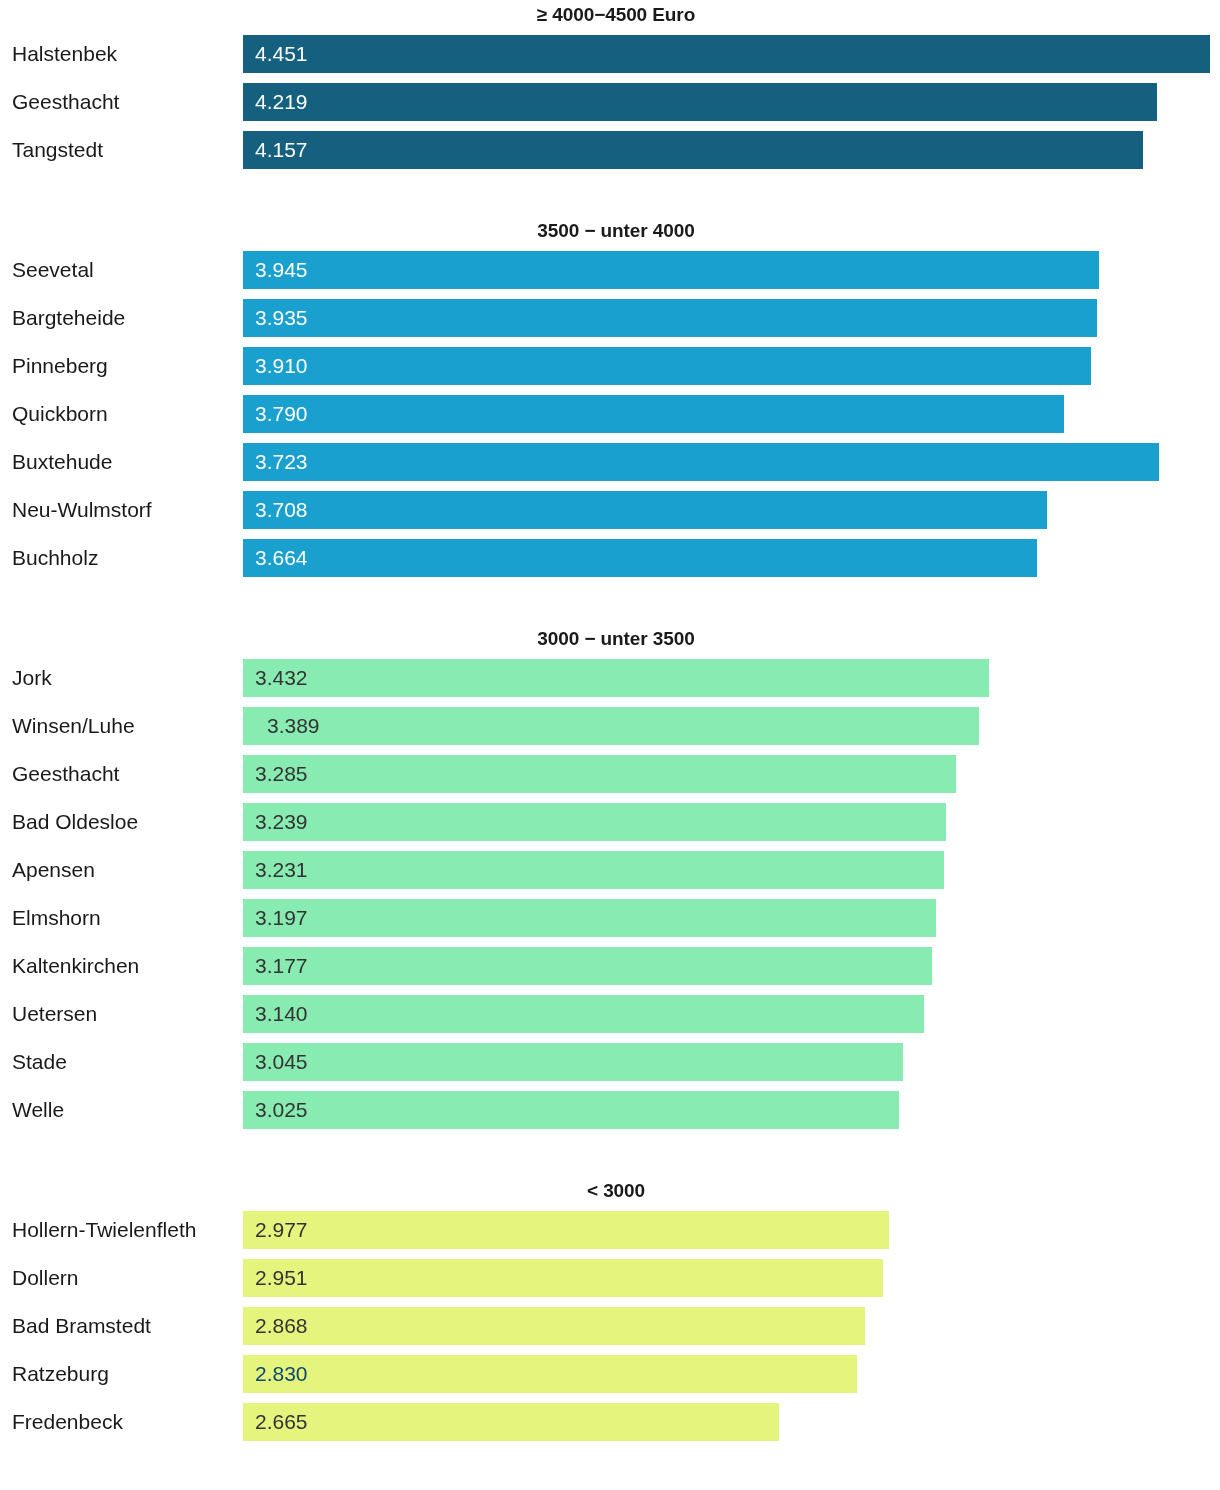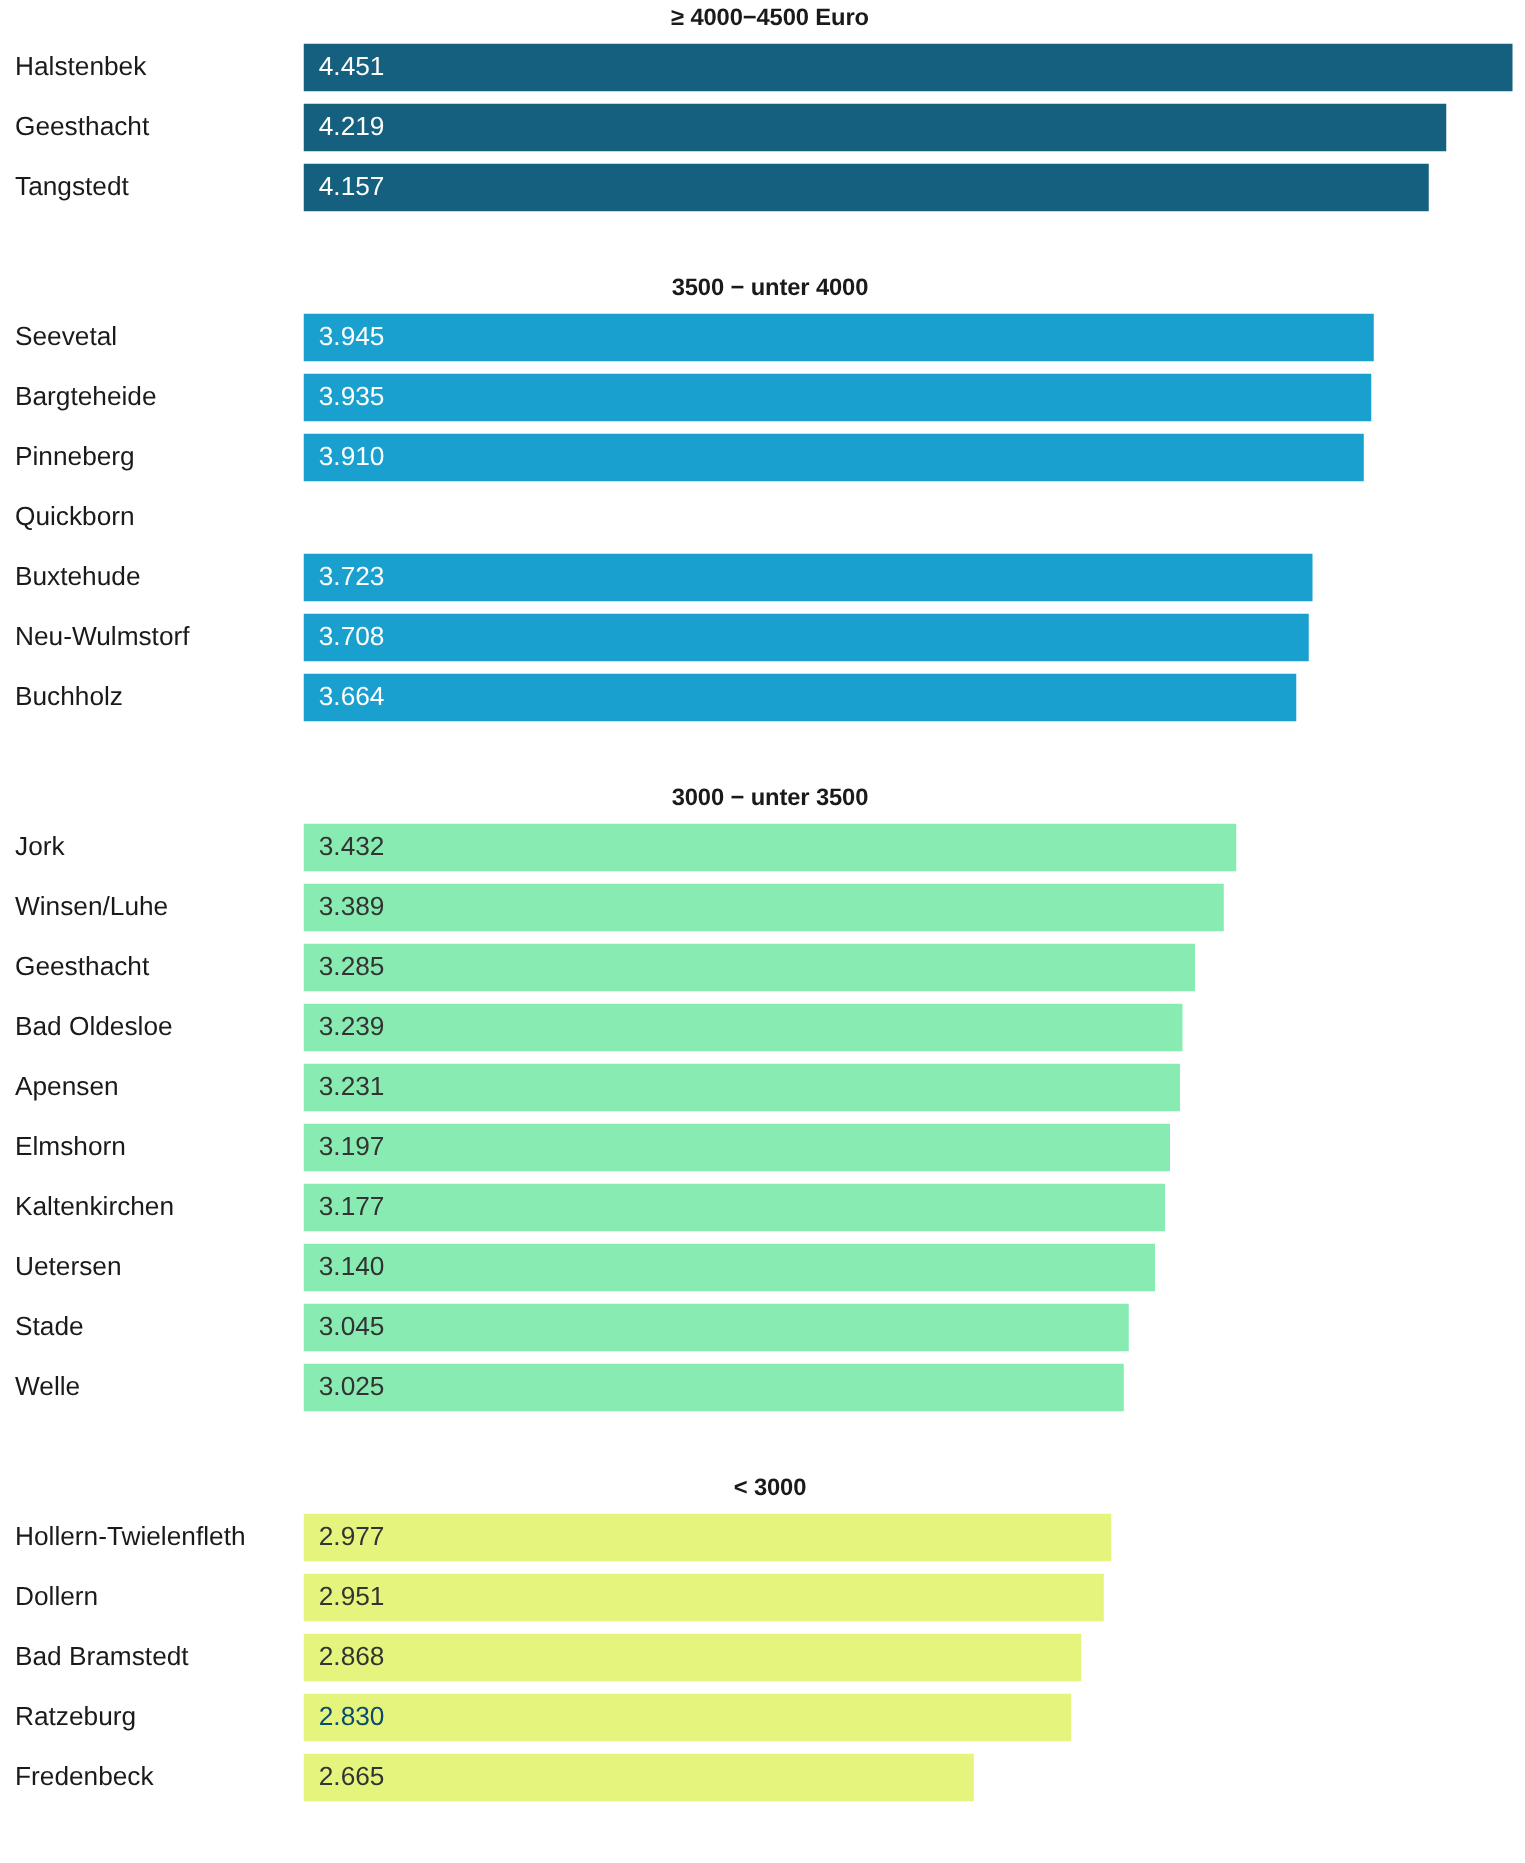--- a/index.html
+++ b/index.html
@@ -132,25 +132,30 @@
         <div class="row">
           <div class="row-label">Pinneberg</div>
           <div class="bar-track">
             <div class="bar" style="width: 848px; background: rgb(25, 160, 206);">
               <span class="bar-value" style="color: rgb(255, 255, 255);">3.910</span>
             </div>
           </div>
         </div>
         <div class="row">
           <div class="row-label">Quickborn</div>
+          <div class="bar-track">
+            <div class="bar" style="width: 821px; background: rgb(25, 160, 206);">
+              <span class="bar-value" style="color: rgb(255, 255, 255);">3.790</span>
+            </div>
+          </div>
         </div>
         <div class="row">
           <div class="row-label">Buxtehude</div>
           <div class="bar-track">
-            <div class="bar" style="width: 807px; background: rgb(25, 160, 206); text-align: right;">
+            <div class="bar" style="width: 916px; background: rgb(25, 160, 206); text-align: right;">
               <span class="bar-value" style="color: rgb(255, 255, 255);">3.723</span>
             </div>
           </div>
         </div>
         <div class="row">
           <div class="row-label">Neu-Wulmstorf</div>
           <div class="bar-track">
             <div class="bar" style="width: 804px; background: rgb(25, 160, 206); align-items: flex-end;">
               <span class="bar-value" style="color: rgb(255, 255, 255);">3.708</span>
             </div>
@@ -175,21 +180,21 @@
           <div class="bar-track">
             <div class="bar" style="width: 746px; background: rgb(135, 235, 178);">
               <span class="bar-value" style="color: rgb(51, 51, 51);">3.432</span>
             </div>
           </div>
         </div>
         <div class="row">
           <div class="row-label">Winsen/Luhe</div>
           <div class="bar-track">
             <div class="bar" style="width: 736px; background: rgb(135, 235, 178);">
-              <span class="bar-value" style="color: rgb(51, 51, 51);">3.389</span>
+              <span class="bar-value" style="color: rgb(51, 51, 51); margin-left: 12px;">3.389</span>
             </div>
           </div>
         </div>
         <div class="row">
           <div class="row-label">Geesthacht</div>
           <div class="bar-track">
             <div class="bar" style="width: 713px; background: rgb(135, 235, 178);">
               <span class="bar-value" style="color: rgb(51, 51, 51);">3.285</span>
             </div>
           </div>

